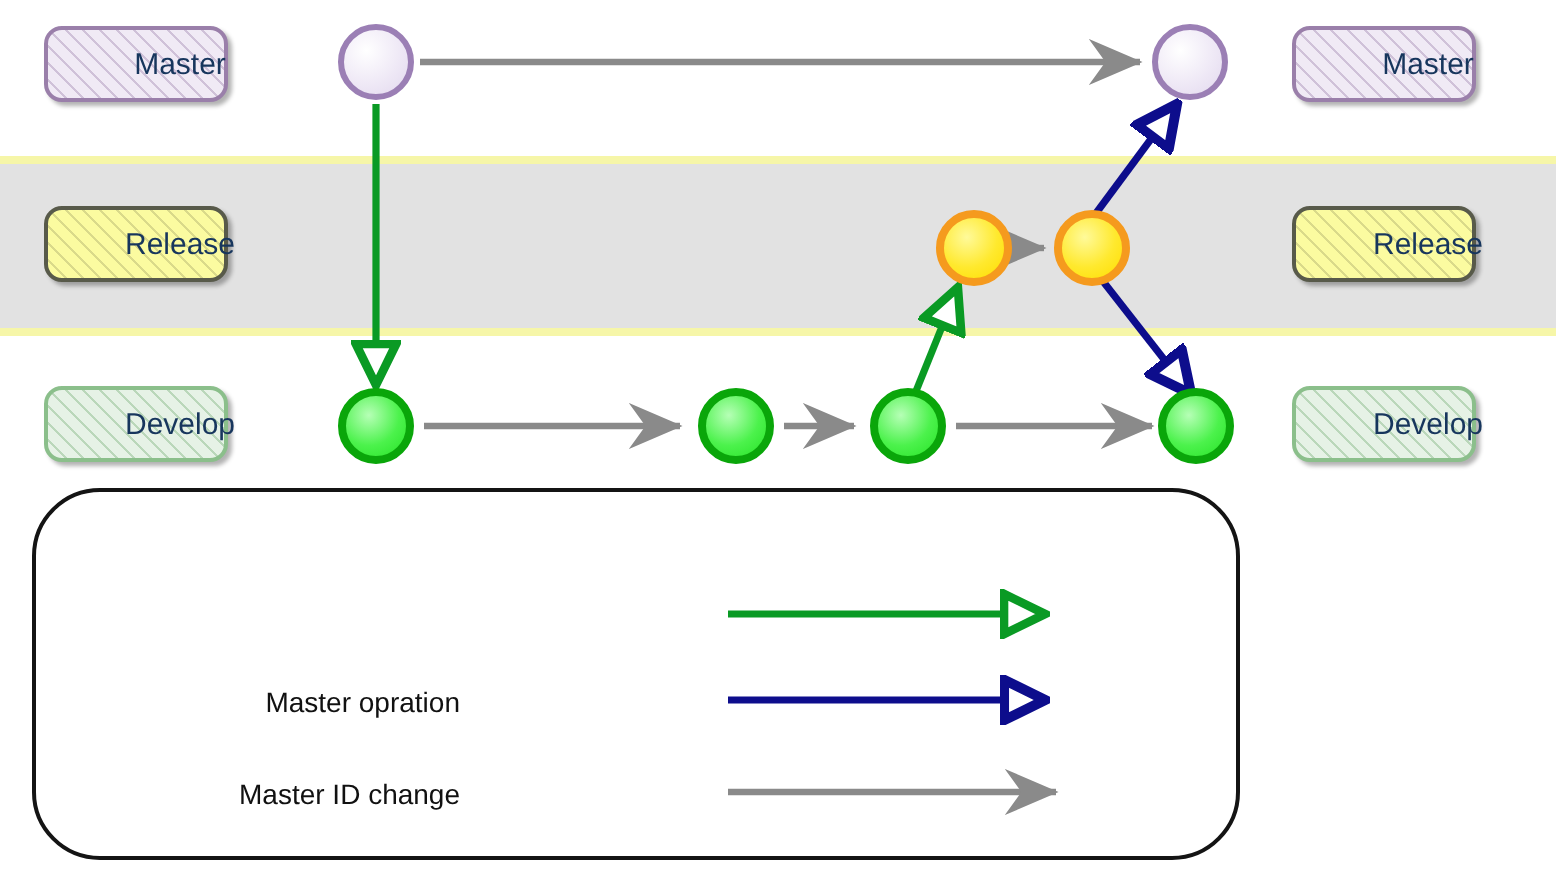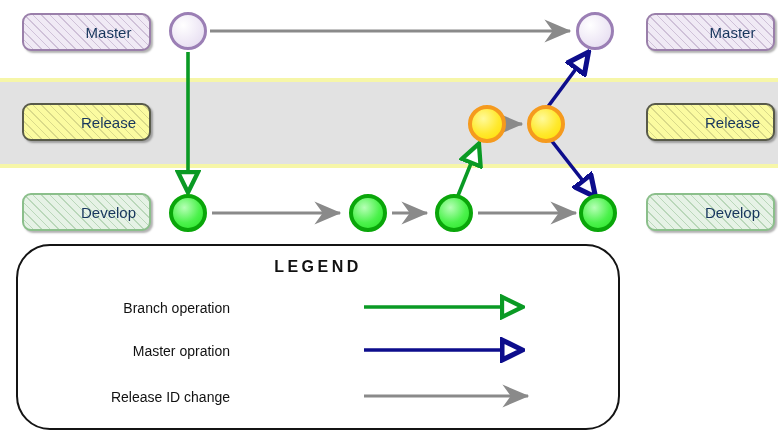--- a/index.html
+++ b/index.html
@@ -25,21 +25,21 @@
     width: 778px;
     height: 90px;
     background: #e2e2e2;
     border-top: 4px solid #f6f6a8;
     border-bottom: 4px solid #f6f6a8;
     box-sizing: border-box;
   }
   
   .branch-label {
     position: absolute;
-    width: 129px;
+    width: 92px;
     height: 38px;
     border-radius: 9px;
     display: flex;
     align-items: center;
     justify-content: center;
     font-size: 15px;
     color: #17365d;
     box-sizing: border-box;
     box-shadow: 2px 2px 2px rgba(0,0,0,0.30);
     padding-left: 44px;
@@ -192,25 +192,23 @@
 
   <div class="node node-release" style="left:468px; top:105px;"></div>
   <div class="node node-release" style="left:527px; top:105px;"></div>
 
   <div class="node node-develop" style="left:169px; top:194px;"></div>
   <div class="node node-develop" style="left:349px; top:194px;"></div>
   <div class="node node-develop" style="left:435px; top:194px;"></div>
   <div class="node node-develop" style="left:579px; top:194px;"></div>
 
   <div id="legend-box"></div>
-  <div id="legend-title">LEGEND</div>
-
-  <div class="legend-label" style="left:10px; top:300px;">Branch operation</div>
+
   <div class="legend-label" style="left:10px; top:343px;">Master opration</div>
-  <div class="legend-label" style="left:10px; top:389px;">Release ID change</div>
+  <div class="legend-label" style="left:10px; top:389px;">Master ID change</div>
 
   <svg id="legend-arrows" viewBox="0 0 778 439">
     <line x1="364" y1="307" x2="520" y2="307" stroke="#0a9a24" stroke-width="3.6" marker-end="url(#head-branch)"></line>
     <line x1="364" y1="350" x2="520" y2="350" stroke="#0d0d8c" stroke-width="3.6" marker-end="url(#head-merge)"></line>
     <line x1="364" y1="396" x2="528" y2="396" stroke="#8a8a8a" stroke-width="3.2" marker-end="url(#head-commit)"></line>
   </svg>
 
 </div>
 
 </body></html>

